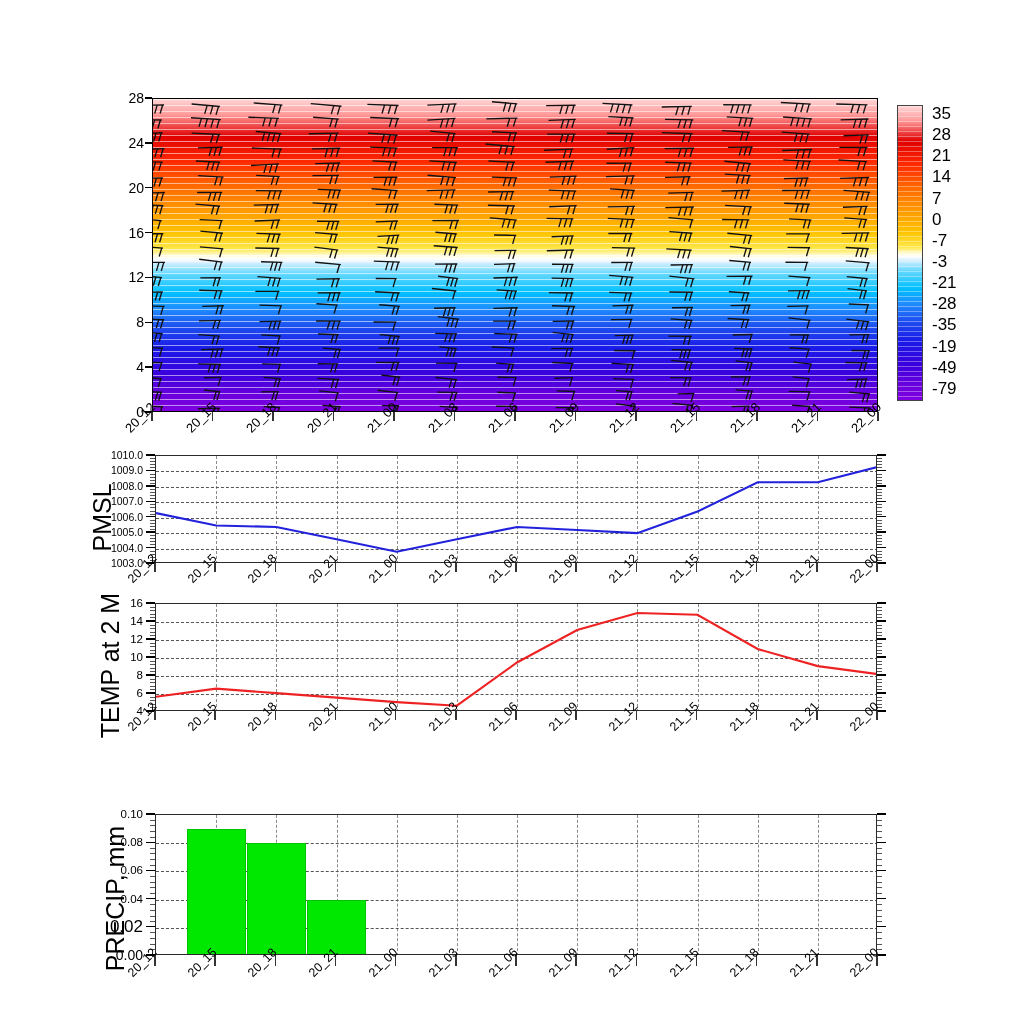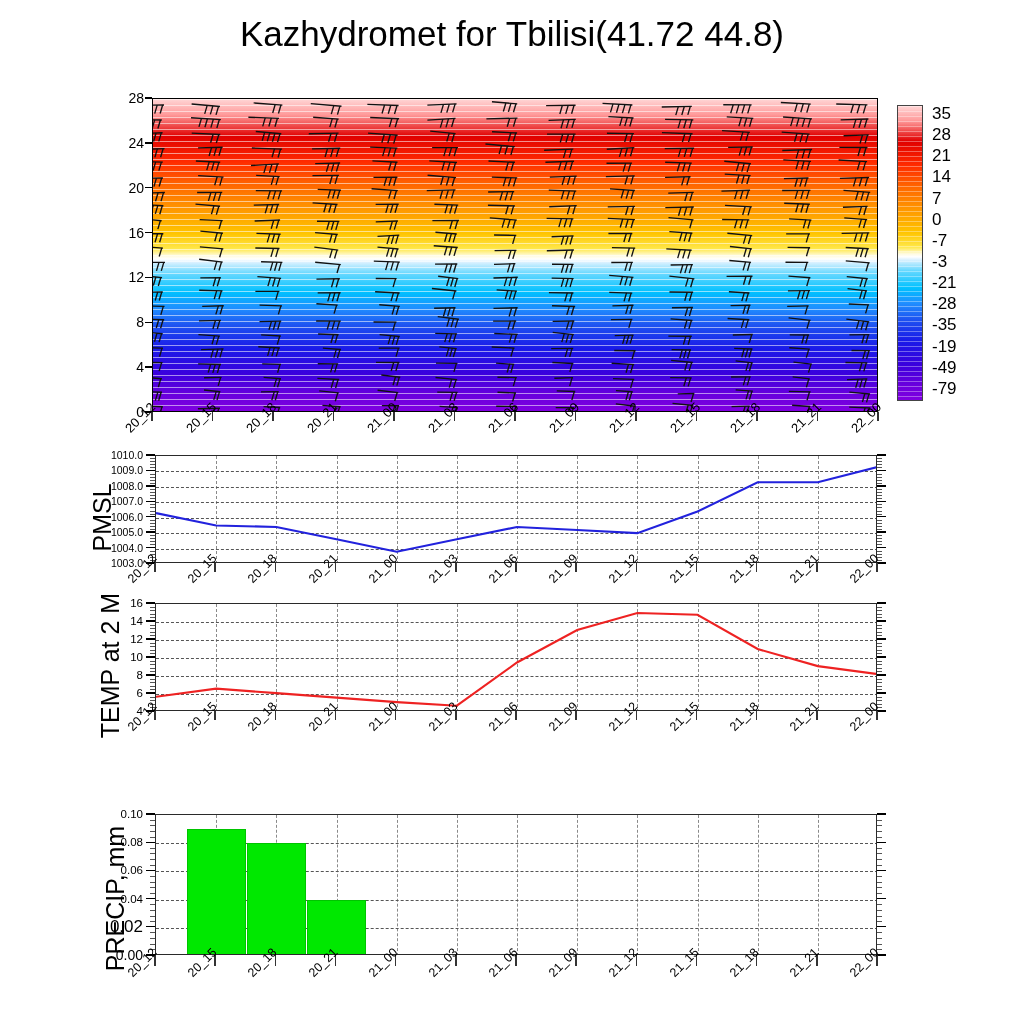--- a/index.html
+++ b/index.html
@@ -66,21 +66,20 @@
 
   
   svg.series{position:absolute;left:0;top:0;overflow:visible;}
   .bar{position:absolute;background:#00e800;border:1px solid #00c400;box-sizing:border-box;}
 </style>
 </head>
 <body>
 
 <div class="root">
 
-  <div class="title">Kazhydromet for Tbilisi(41.72 44.8)</div>
 
   <div class="panel" id="contour-panel">
     <div class="contour-fill" id="contour-fill" style="background: linear-gradient(rgb(255, 214, 214) 0%, rgb(255, 154, 154) 5%, rgb(224, 0, 0) 12%, rgb(255, 42, 0) 20%, rgb(255, 106, 0) 28%, rgb(255, 156, 0) 36%, rgb(255, 196, 0) 43%, rgb(255, 232, 74) 48%, rgb(255, 251, 224) 50.3%, rgb(255, 255, 255) 51.3%, rgb(223, 242, 255) 52.2%, rgb(102, 216, 255) 56%, rgb(0, 192, 255) 62%, rgb(31, 143, 255) 67%, rgb(30, 79, 240) 73%, rgb(26, 26, 232) 80%, rgb(58, 0, 221) 88%, rgb(106, 0, 221) 95%, rgb(128, 0, 224) 100%);"></div>
     <div class="contour-lines"></div>
     <svg class="barbs" id="barb-layer" width="726" height="314">
         <g stroke="#111" stroke-width="1.35" fill="none">
           <line x1="11.013130472513442" y1="6.033239722965862" x2="-16.28121216706864" y2="6.1652934017659"></line>
           <line x1="9.648413340534338" y1="6.039842406905864" x2="7.148413340534338" y2="14.539842406905864"></line>
           <line x1="4.189544812617921" y1="6.066253142665872" x2="1.689544812617921" y2="14.566253142665872"></line>
           <line x1="-1.269323715298496" y1="6.0926638784258795" x2="-3.769323715298496" y2="14.59266387842588"></line>

